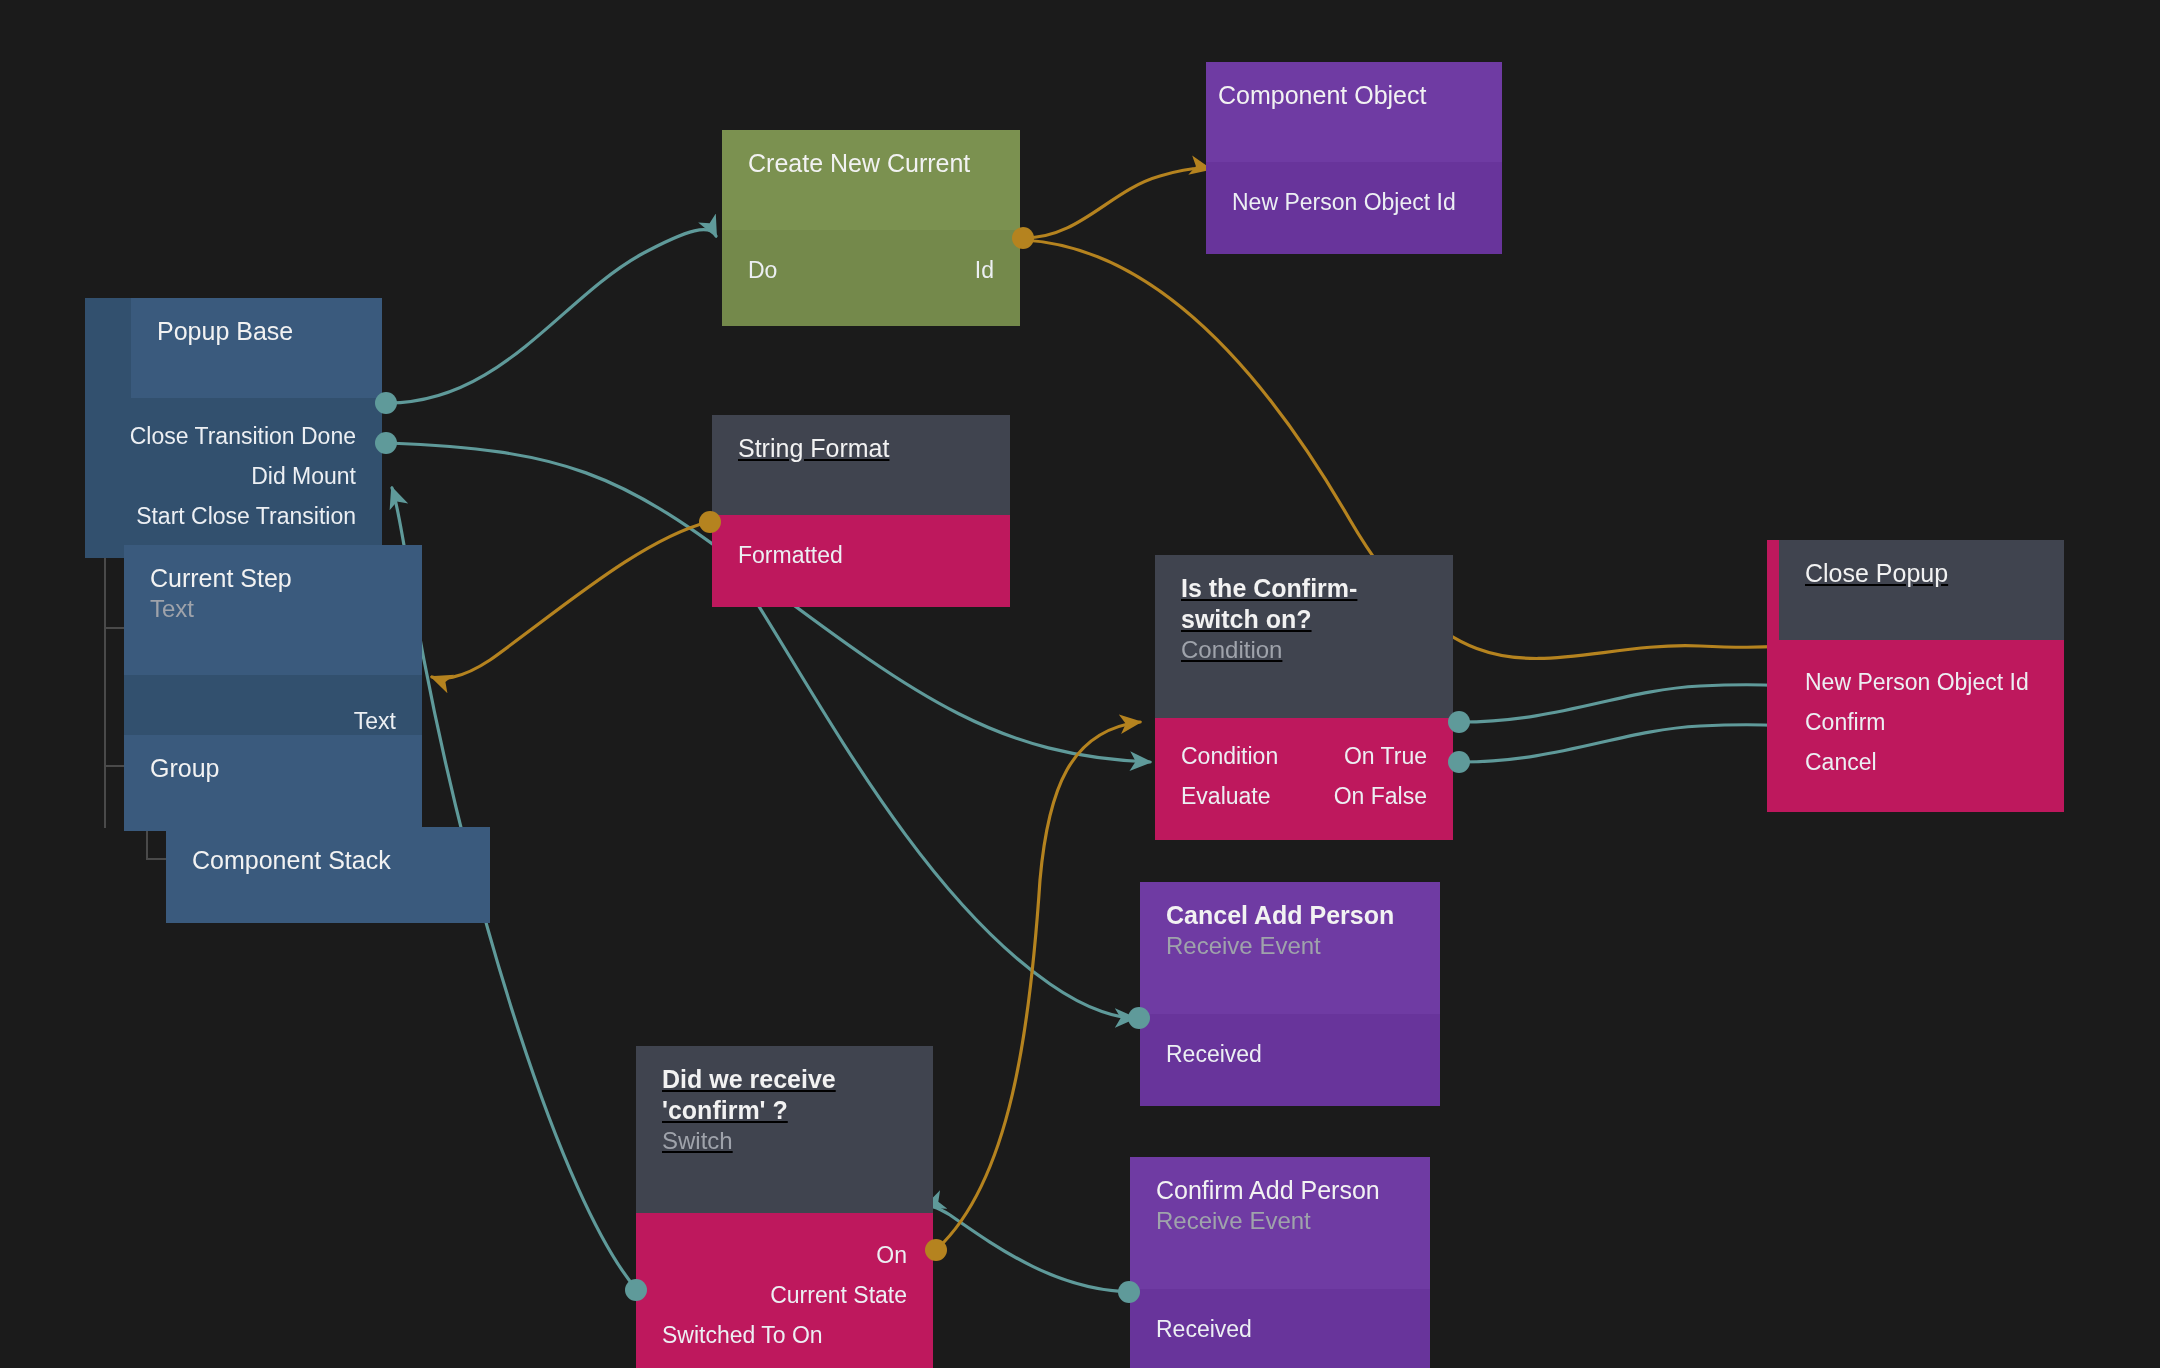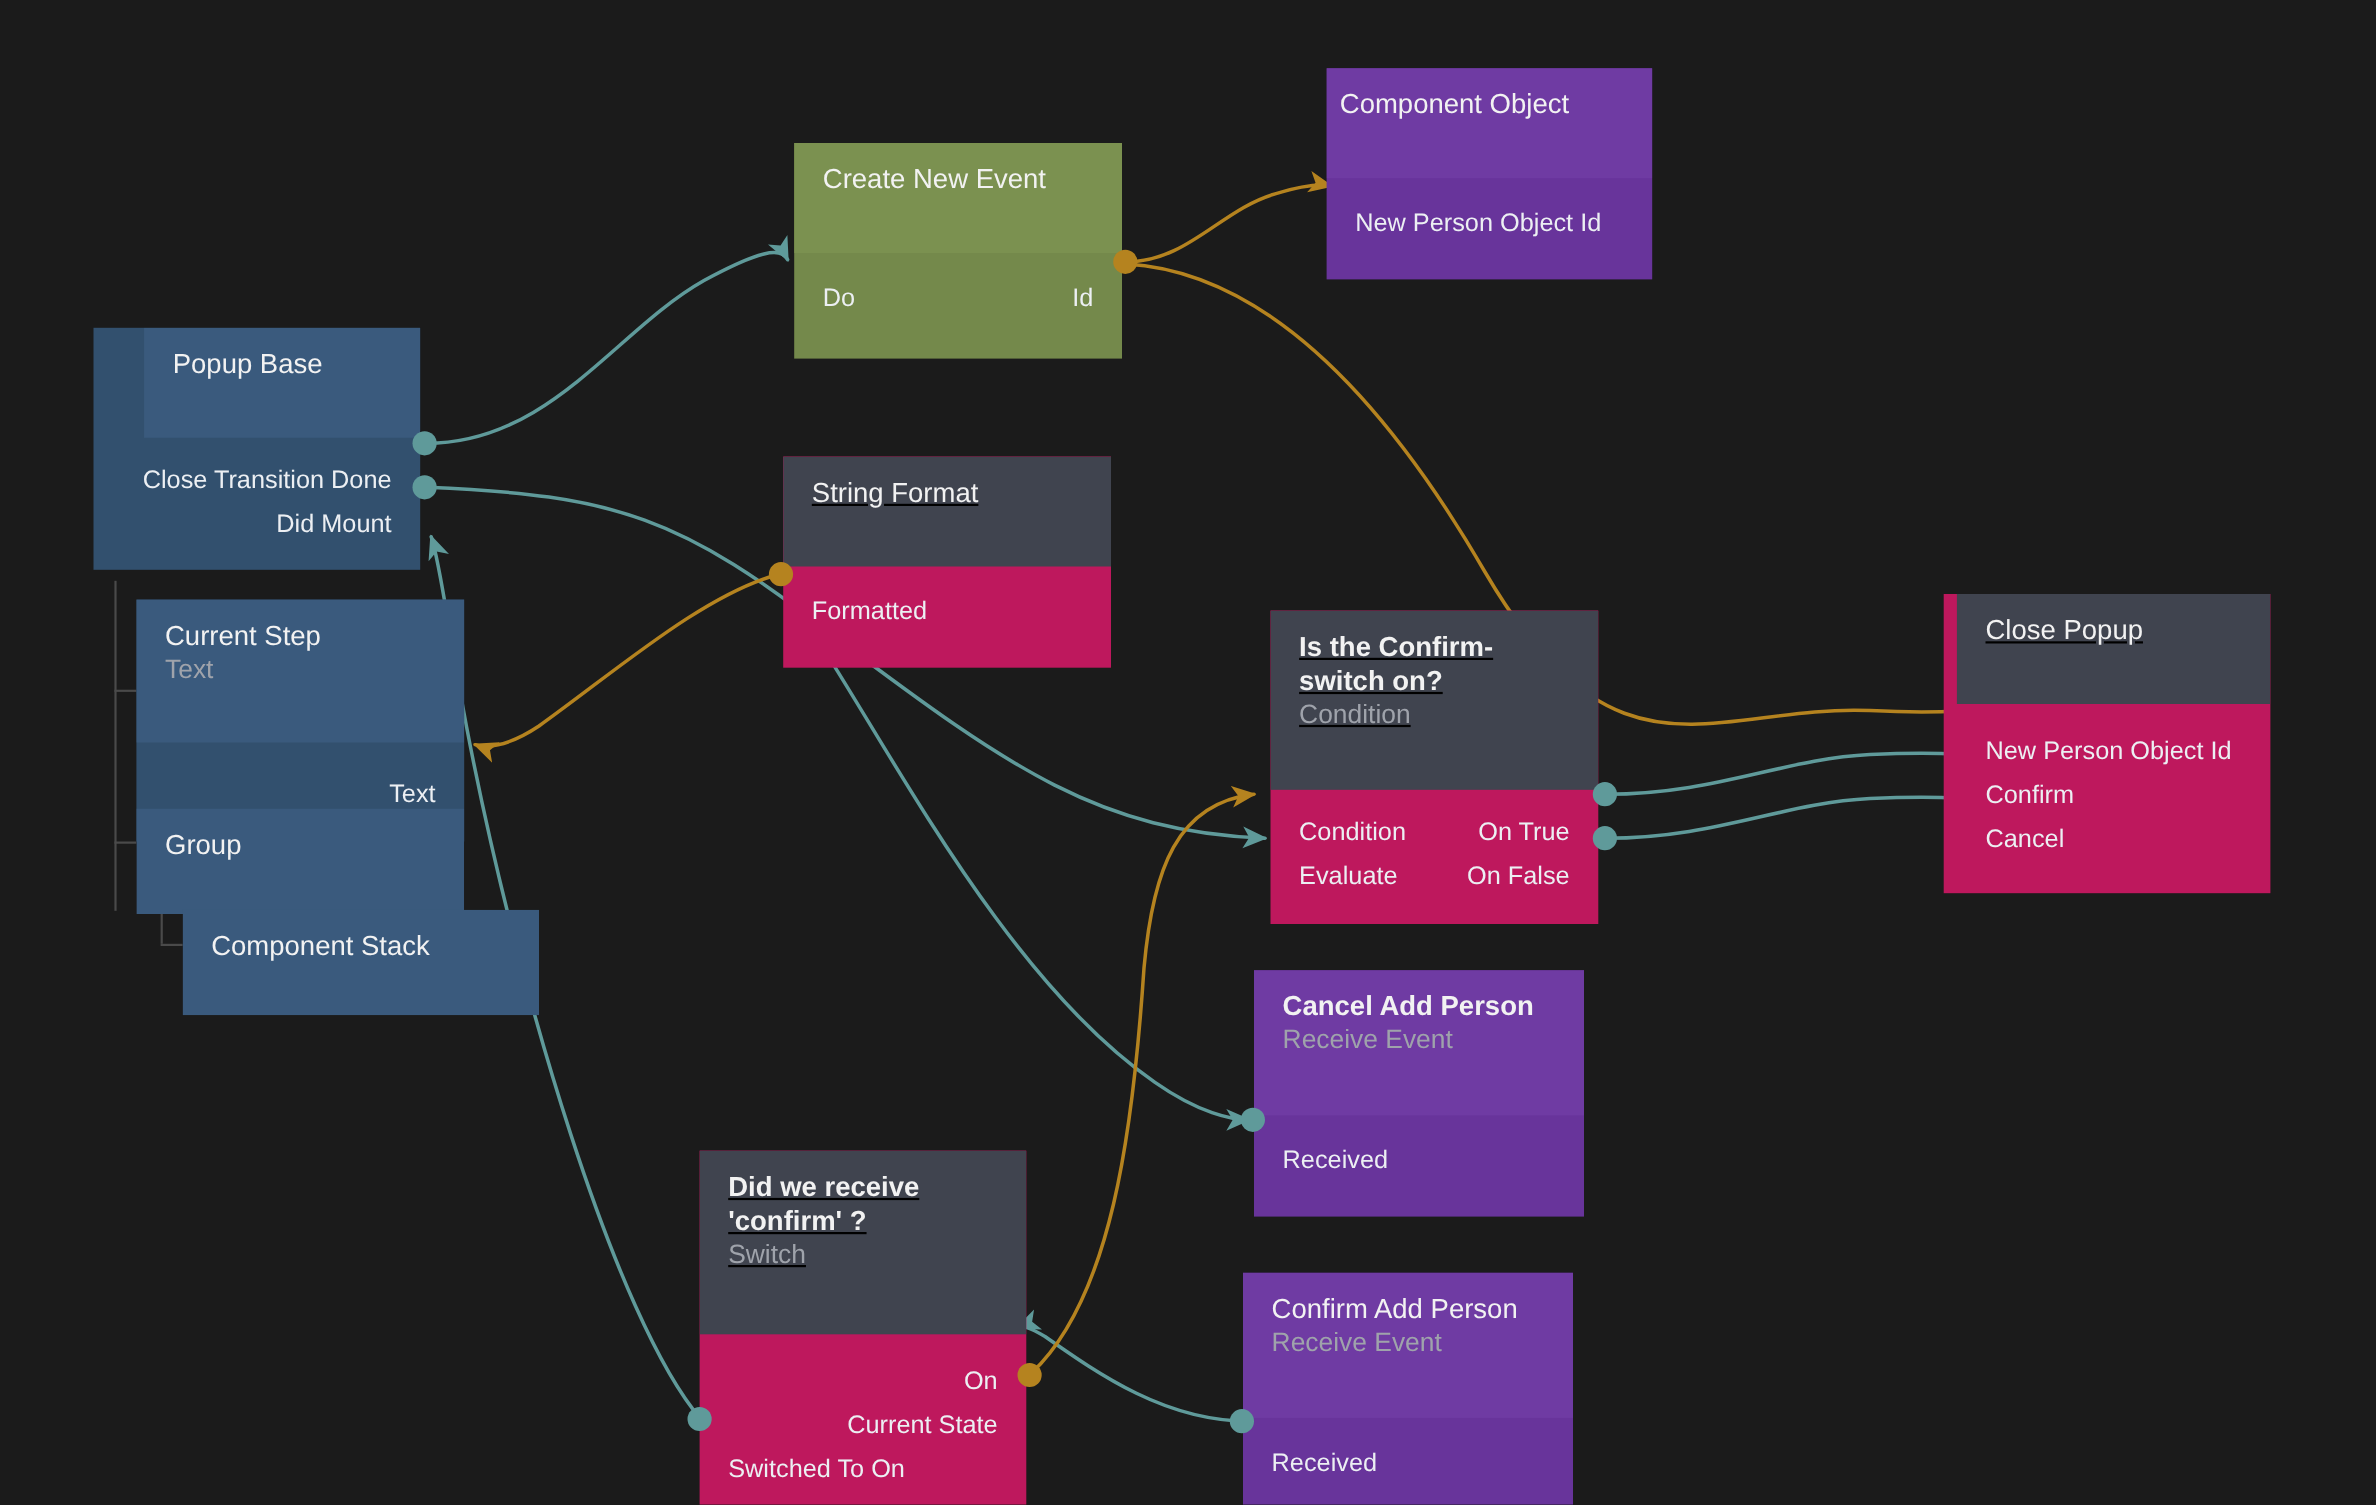--- a/index.html
+++ b/index.html
@@ -132,20 +132,23 @@
     <div class="node-header" style="height:66px;">
       <div class="node-title">Popup Base</div>
     </div>
     <div class="node-body" style="padding:18px 0 22px 0;">
       <div class="port-row">
         <span class="port-out">Close Transition Done</span>
       </div>
       <div class="port-row">
         <span class="port-out">Did Mount</span>
       </div>
+      <div class="port-row">
+        <span class="port-out">Start Close Transition</span>
+      </div>
     </div>
   </div>
 
   <div class="node theme-blue" style="left:124px; top:545px; width:298px;">
     <div class="node-header" style="height:96px;">
       <div class="node-title">Current Step</div>
       <div class="node-subtitle">Text</div>
     </div>
     <div class="node-body" style="padding:26px 0 24px 0;">
       <div class="port-row">
@@ -161,21 +164,21 @@
   </div>
 
   <div class="node theme-blue" style="left:166px; top:827px; width:324px;">
     <div class="node-header" style="height:62px;">
       <div class="node-title">Component Stack</div>
     </div>
   </div>
 
   <div class="node theme-green" style="left:722px; top:130px; width:298px;">
     <div class="node-header" style="height:66px;">
-      <div class="node-title">Create New Event</div>
+      <div class="node-title">Create New Current</div>
     </div>
     <div class="node-body" style="padding:20px 0 36px 0;">
       <div class="port-row">
         <span class="port-in">Do</span>
         <span class="port-out">Id</span>
       </div>
     </div>
   </div>
 
   <div class="node theme-purple" style="left:1206px; top:62px; width:296px;">

